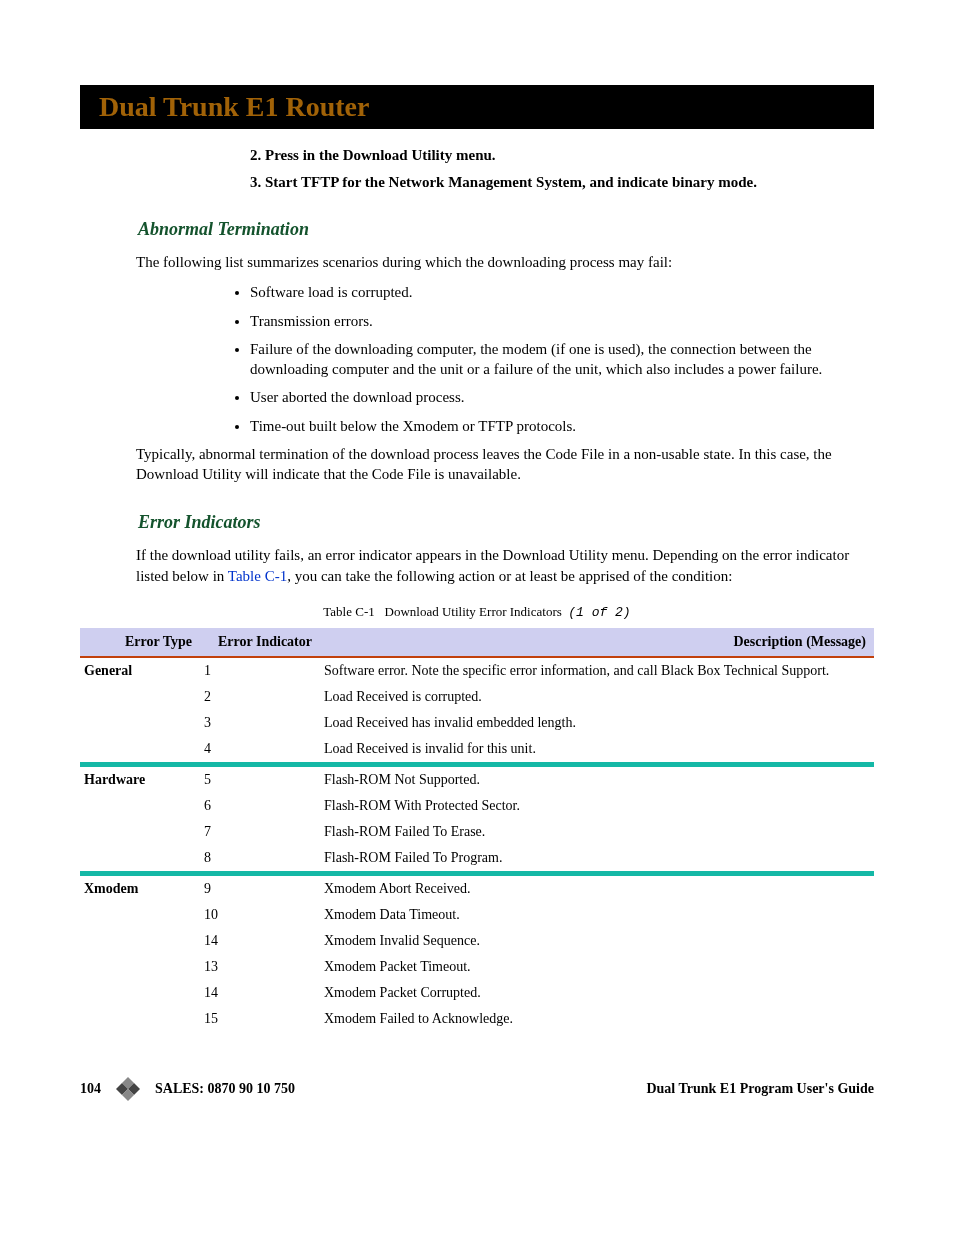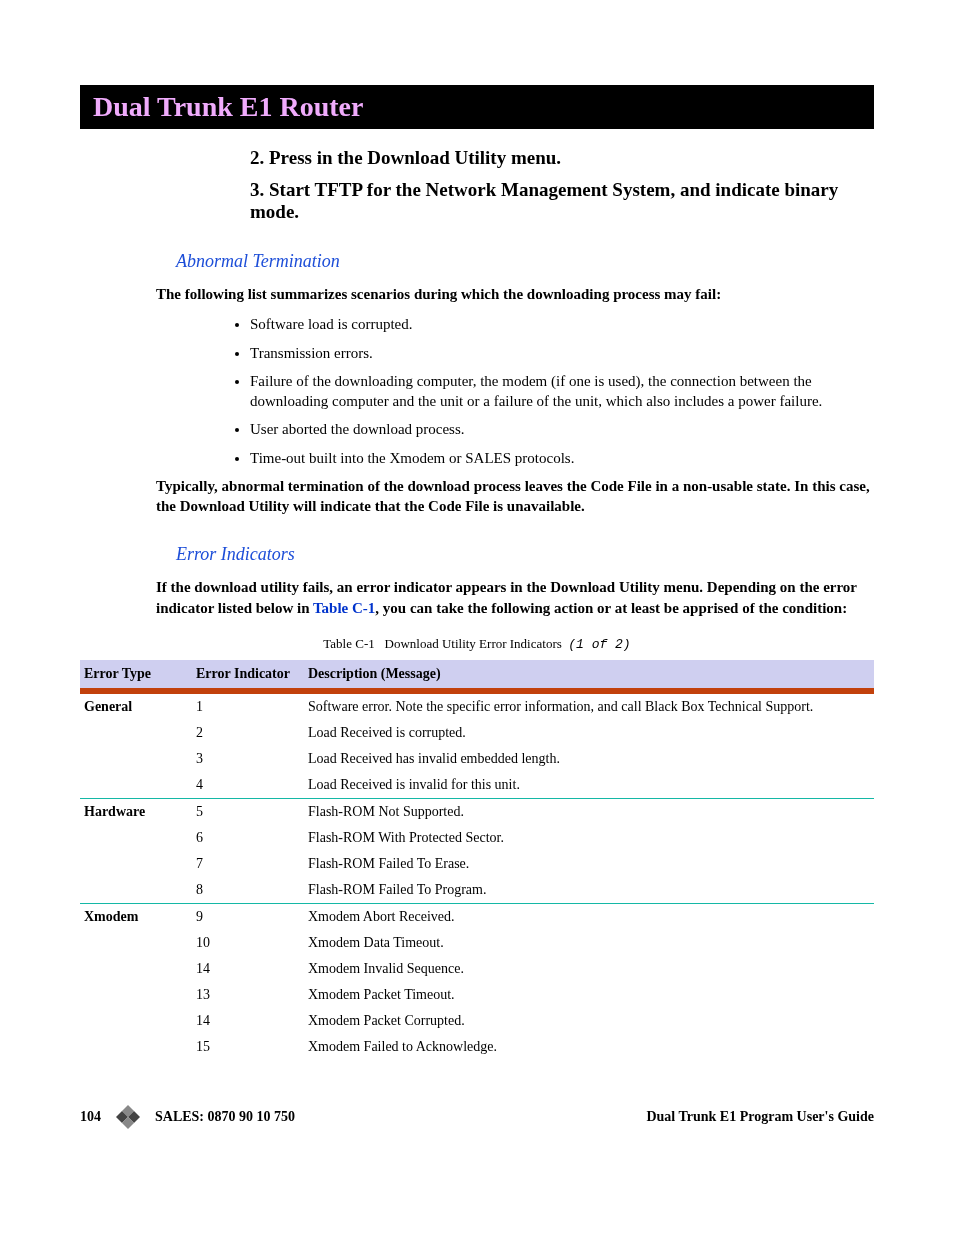--- a/index.html
+++ b/index.html
@@ -11,45 +11,44 @@
     background: #fff;
     width: 954px;
   }
   .page {
     padding: 85px 80px 60px 80px;
     box-sizing: border-box;
     width: 954px;
   }
   .title-bar {
     background: #000;
-    color: #f0abfc;
+    color: #a16207;
     font-weight: bold;
     font-size: 28px;
-    padding: 6px 13px;
+    padding: 6px 19px;
     margin-bottom: 18px;
   }
   .steps {
     margin-left: 170px;
     font-weight: bold;
-    font-size: 19px;
+    font-size: 15px;
   }
   .steps p {
     margin: 0 0 10px 0;
   }
   .section-heading {
     font-style: italic;
-    font-weight: normal;
-    color: #1d4ed8;
+    font-weight: bold;
+    color: #14532d;
     font-size: 18px;
-    margin: 28px 0 12px 96px;
+    margin: 28px 0 12px 58px;
   }
   .body-text {
-    margin: 0 0 10px 76px;
+    margin: 0 0 10px 56px;
     line-height: 1.35;
-    font-weight: bold;
   }
   ul.bullets {
     margin: 0 0 4px 150px;
     padding-left: 20px;
   }
   ul.bullets li {
     margin-bottom: 8px;
     line-height: 1.35;
   }
   .link {
@@ -66,35 +65,35 @@
   }
   table.err {
     width: 100%;
     border-collapse: collapse;
     font-size: 14px;
   }
   table.err thead tr {
     background: #cfcff0;
   }
   table.err th {
-    text-align: left;
-    font-weight: bold;
-    padding: 6px 8px 6px 4px;
+    text-align: right;
+    font-weight: bold;
+    padding: 6px 8px 6px 12px;
     vertical-align: bottom;
-    border-bottom: 6px solid #c2410c;
+    border-bottom: 2px solid #c2410c;
   }
   table.err td {
     padding: 5px 8px 5px 4px;
     vertical-align: top;
   }
   .col-type { width: 100px; }
   .col-ind { width: 100px; }
   .type-cell { font-weight: bold; }
   .group-sep td {
-    border-top: 1px solid #14b8a6;
+    border-top: 5px solid #14b8a6;
     margin-left: 20px;
   }
   .footer {
     display: flex;
     align-items: center;
     justify-content: space-between;
     margin-top: 40px;
     font-size: 14px;
     font-weight: bold;
   }
@@ -120,21 +119,21 @@
   <p>3.  Start TFTP for the Network Management System, and indicate binary mode.</p>
 </div>
 
 <div class="section-heading">Abnormal Termination</div>
 <p class="body-text">The following list summarizes scenarios during which the downloading process may fail:</p>
 <ul class="bullets">
   <li>Software load is corrupted.</li>
   <li>Transmission errors.</li>
   <li>Failure of the downloading computer, the modem (if one is used), the connection between the downloading computer and the unit or a failure of the unit, which also includes a power failure.</li>
   <li>User aborted the download process.</li>
-  <li>Time-out built into the Xmodem or SALES protocols.</li>
+  <li>Time-out built below the Xmodem or TFTP protocols.</li>
 </ul>
 <p class="body-text">Typically, abnormal termination of the download process leaves the Code File in a non-usable state. In this case, the Download Utility will indicate that the Code File is unavailable.</p>
 
 <div class="section-heading">Error Indicators</div>
 <p class="body-text">
   <span>If the download utility fails, an error indicator appears in the Download Utility menu. Depending on the error indicator listed below in </span><span class="link">Table C-1</span><span>, you can take the following action or at least be apprised of the condition:</span>
 </p>
 
 <div class="table-caption">
   <span>Table C-1</span>&nbsp;&nbsp;&nbsp;<span>Download Utility Error Indicators</span>&nbsp;&nbsp;<span class="italic">(1 of 2)</span>

